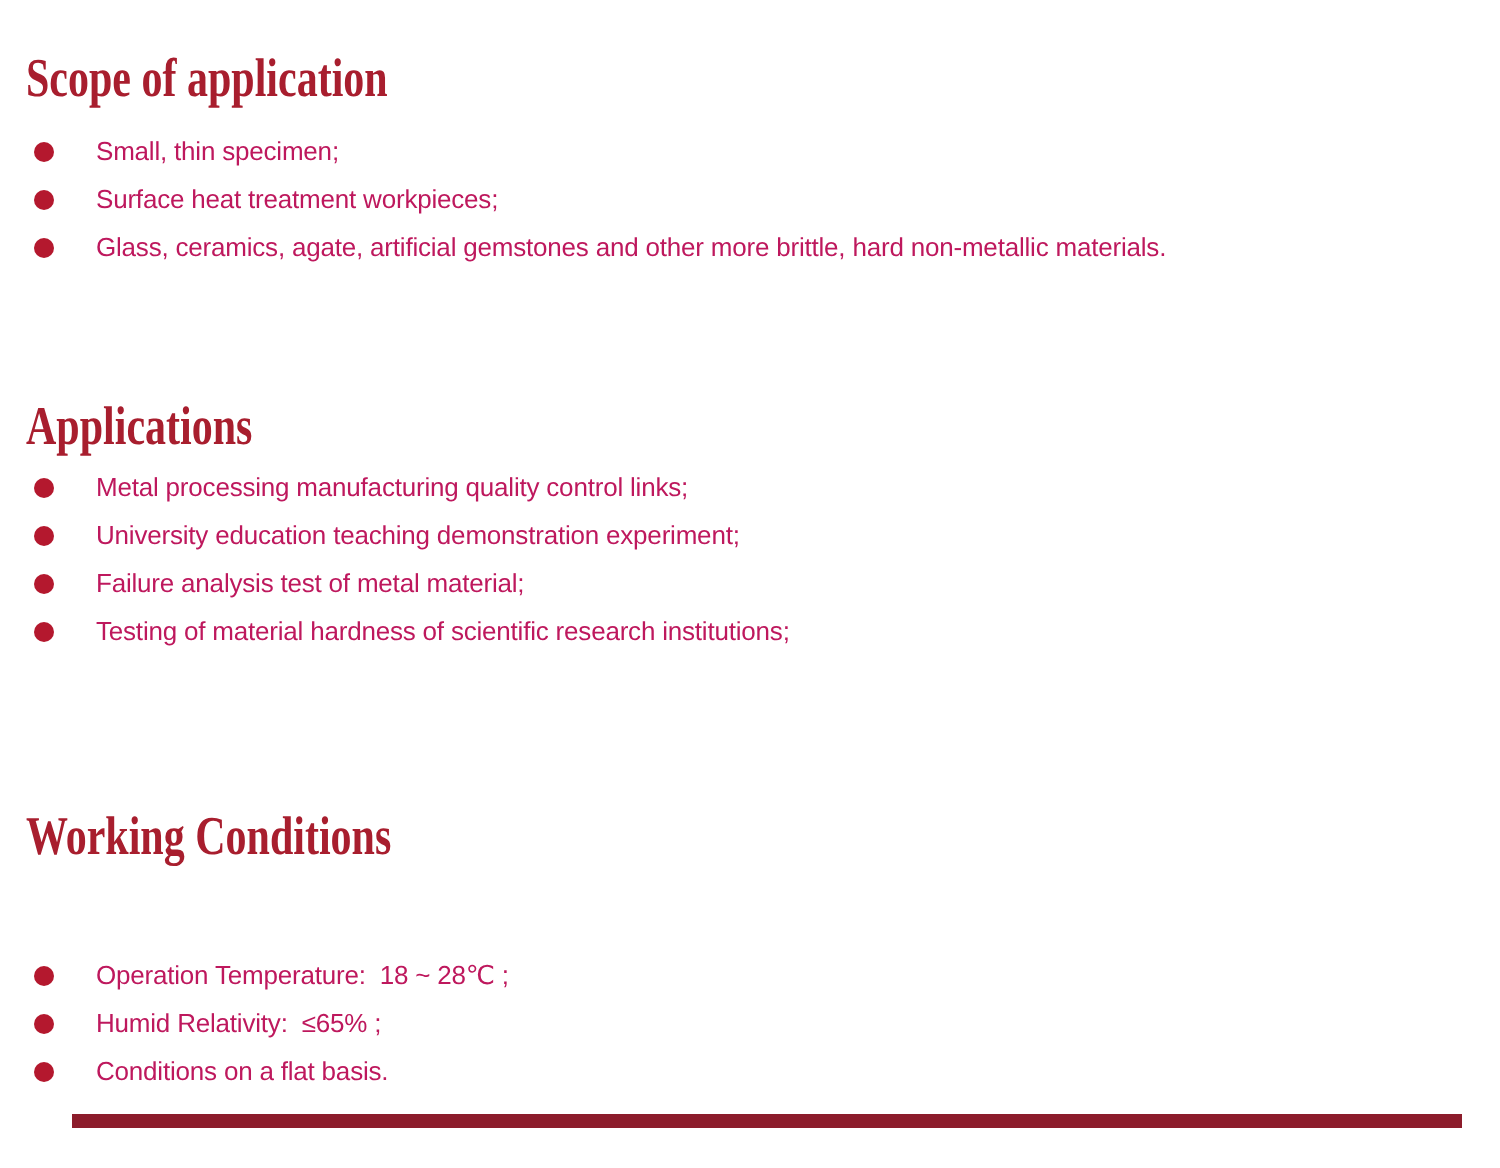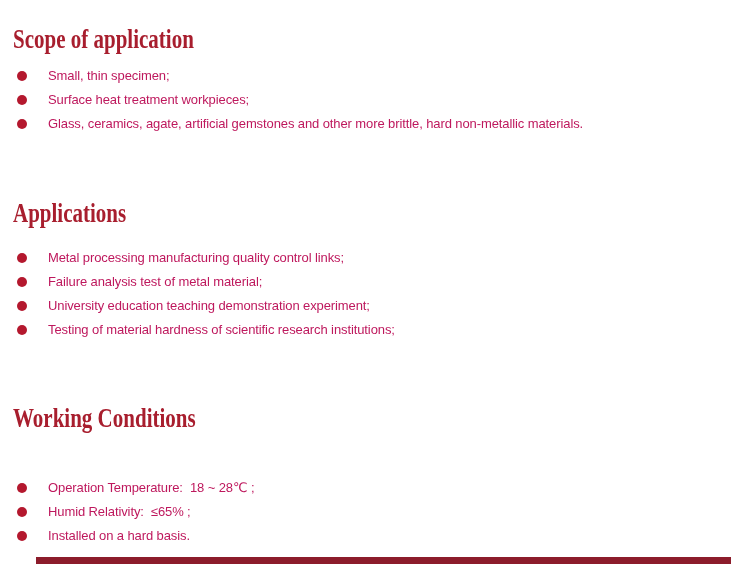--- a/index.html
+++ b/index.html
@@ -27,21 +27,21 @@
   .h-scope { top: 26px; }
   .h-apps  { top: 200px; }
   .h-work  { top: 405px; }
   ul.list {
     position: absolute;
     left: 0;
     right: 0;
     list-style: none;
   }
   .list-scope { top: 64px; }
-  .list-apps  { top: 246px; }
+  .list-apps  { top: 232px; }
   .list-work  { top: 449px; margin-top: 27px; }
   ul.list li {
     display: flex;
     align-items: flex-start;
     height: 24px;
     line-height: 24px;
   }
   .dot {
     flex: none;
     width: 10px;
@@ -87,43 +87,43 @@
   </ul>
 
   <h2 class="heading h-apps">Applications</h2>
   <ul class="list list-apps">
     <li>
       <span class="dot"></span>
       <span class="li-text">Metal processing manufacturing quality control links;</span>
     </li>
     <li>
       <span class="dot"></span>
-      <span class="li-text">Failure analysis test of metal material;</span>
+      <span class="li-text">University education teaching demonstration experiment;</span>
     </li>
     <li>
       <span class="dot"></span>
-      <span class="li-text">University education teaching demonstration experiment;</span>
+      <span class="li-text">Failure analysis test of metal material;</span>
     </li>
     <li>
       <span class="dot"></span>
       <span class="li-text">Testing of material hardness of scientific research institutions;</span>
     </li>
   </ul>
 
   <h2 class="heading h-work">Working Conditions</h2>
   <ul class="list list-work">
     <li>
       <span class="dot"></span>
       <span class="li-text">Operation Temperature:  18 ~ 28℃ ;</span>
     </li>
     <li>
       <span class="dot"></span>
       <span class="li-text">Humid Relativity:  ≤65% ;</span>
     </li>
     <li>
       <span class="dot"></span>
-      <span class="li-text">Installed on a hard basis.</span>
+      <span class="li-text">Conditions on a flat basis.</span>
     </li>
   </ul>
 
   <div class="footer-bar"></div>
 
 </div>
 
 </body></html>

